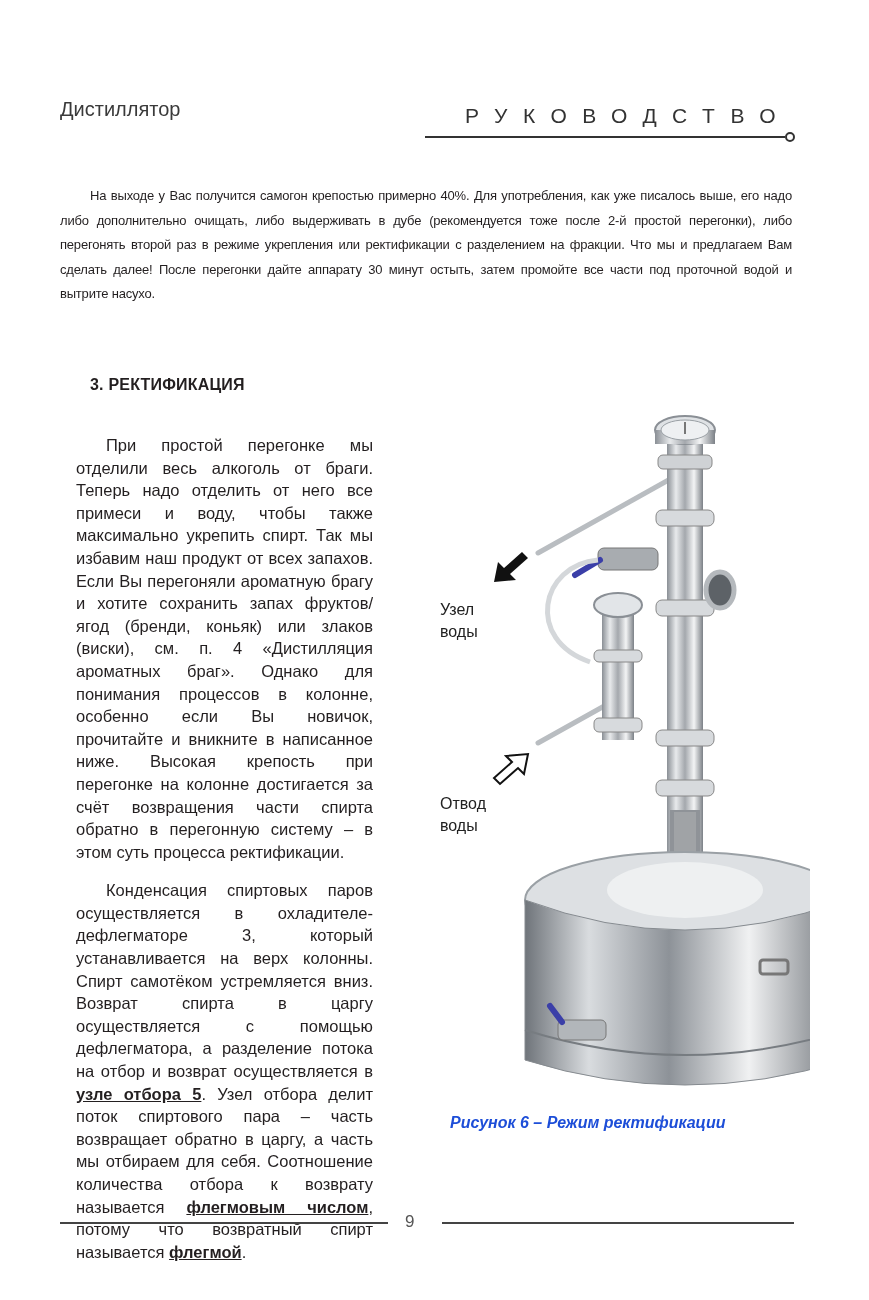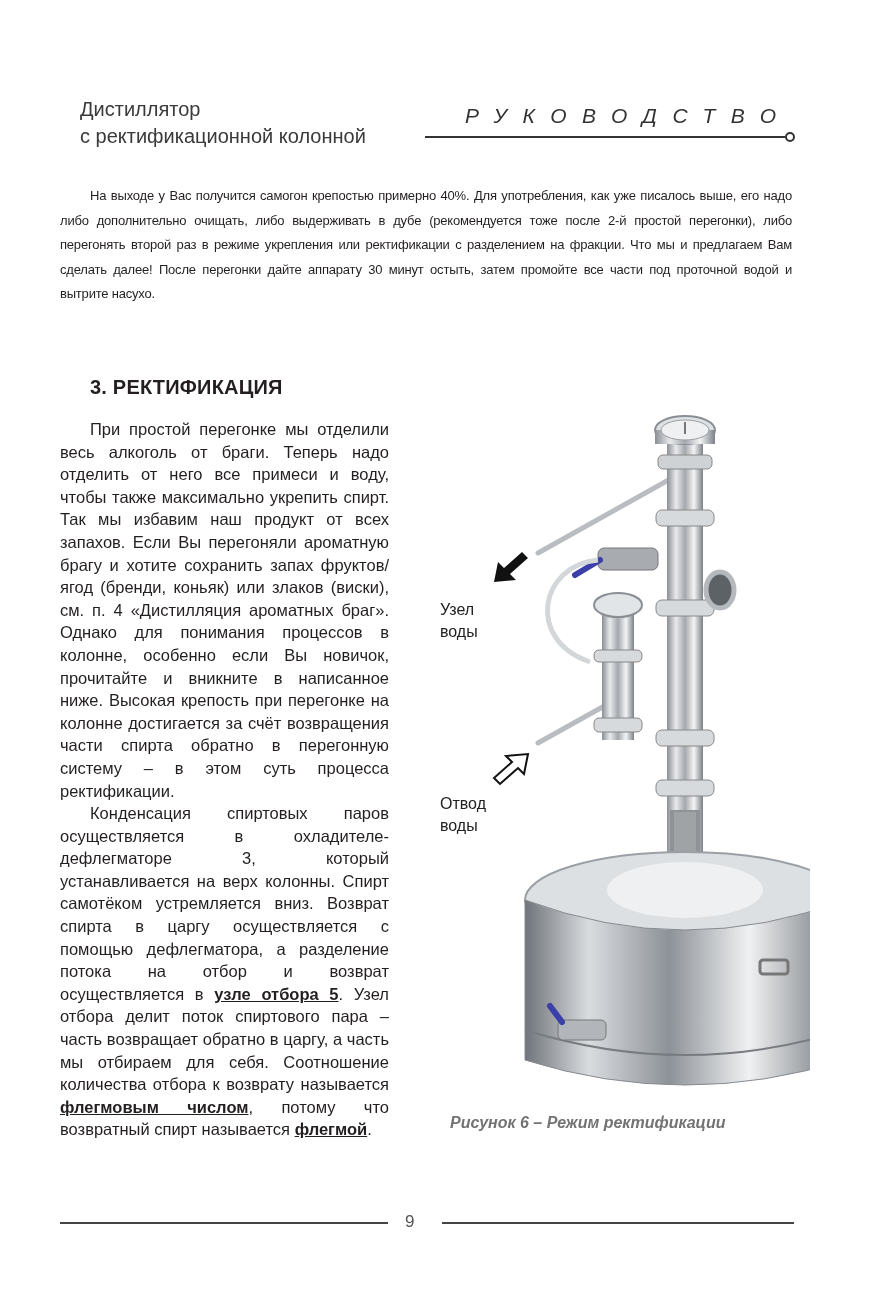--- a/index.html
+++ b/index.html
@@ -1,55 +1,54 @@
 <!DOCTYPE html>
 <html><head>
 <meta charset="utf-8">
 <style>
   html, body { margin: 0; padding: 0; background: #ffffff; }
   body { width: 869px; height: 1300px; position: relative; overflow: hidden;
          font-family: "DejaVu Sans", "Liberation Sans", sans-serif; color: #231f20; }
 
   .header-title { position: absolute; left: 60px; top: 96px; font-size: 20px; line-height: 27px;
-                  font-weight: 300; color: #3a3a3a; font-family: "Liberation Sans", sans-serif; margin-left: 20px; }
+                  font-weight: 300; color: #3a3a3a; font-family: "Liberation Sans", sans-serif; }
   .header-title div { white-space: nowrap; }
   .header-right { position: absolute; left: 425px; top: 104px; width: 370px; height: 40px; }
-  .header-right .label { position: absolute; left: 40px; top: 0; font-style: italic; font-size: 21px;
+  .header-right .label { position: absolute; left: 40px; top: 0; font-size: 21px;
                          letter-spacing: 15.5px; color: #333; font-family: "Liberation Sans", sans-serif; white-space: nowrap; }
   .header-right .line { position: absolute; left: 0; top: 32px; width: 360px; height: 2px; background: #333; }
   .header-right .dot { position: absolute; left: 360px; top: 28px; width: 6px; height: 6px; border: 2px solid #333;
                        border-radius: 50%; background: #fff; }
 
   .intro { position: absolute; left: 60px; top: 184px; width: 732px; font-size: 13px; line-height: 24.5px;
            text-align: justify; text-indent: 30px; font-family: "Liberation Sans", sans-serif; letter-spacing: -0.2px; }
 
-  .section-heading { position: absolute; left: 90px; top: 376px; font-size: 20px; font-weight: bold;
+  .section-heading { position: absolute; left: 90px; top: 376px; font-size: 16px; font-weight: bold;
                      font-family: "Liberation Sans", sans-serif; letter-spacing: 0.2px; }
 
   .col { position: absolute; left: 60px; top: 418px; width: 329px; font-size: 16.5px; line-height: 22.6px;
          font-family: "Liberation Sans", sans-serif; }
-  .col p { margin: 0; text-align: justify; text-indent: 30px; hyphens: manual; }
+  .col p { margin: 16px; text-align: justify; text-indent: 30px; hyphens: manual; }
   .col .emph { font-weight: bold; text-decoration: underline; }
 
   .figure { position: absolute; left: 430px; top: 400px; width: 380px; height: 700px; }
   .fig-label { position: absolute; font-size: 16px; line-height: 22px; color: #222; font-family: "Liberation Sans", sans-serif; }
   .caption { position: absolute; left: 450px; top: 1114px; font-size: 16px; font-weight: bold; font-style: italic;
-             font-family: "Liberation Sans", sans-serif; color: #737373; white-space: nowrap; }
+             font-family: "Liberation Sans", sans-serif; color: #1d4ed8; white-space: nowrap; }
 
   .footer-line-left { position: absolute; left: 60px; top: 1222px; width: 328px; height: 2px; background: #444; }
   .footer-line-right { position: absolute; left: 442px; top: 1222px; width: 352px; height: 2px; background: #444; }
   .page-number { position: absolute; left: 405px; top: 1212px; font-size: 17px; color: #555;
                  font-family: "Liberation Sans", sans-serif; }
 </style>
 </head>
 <body>
 
 <div class="header-title">
   <div>Дистиллятор</div>
-  <div>с ректификационной колонной</div>
 </div>
 
 <div class="header-right">
   <span class="label">РУКОВОДСТВО</span>
   <div class="line"></div>
   <div class="dot"></div>
 </div>
 
 <div class="intro">На выходе у Вас получится самогон крепостью примерно 40%. Для употребления, как уже писалось выше, его надо либо дополнительно очищать, либо выдерживать в дубе (рекомендуется тоже после 2-й простой перегонки), либо перегонять второй раз в режиме укрепления или ректификации с разделением на фракции. Что мы и предлагаем Вам сделать далее! После перегонки дайте аппарату 30 минут остыть, затем промойте все части под проточной водой и вытрите насухо.</div>
 

